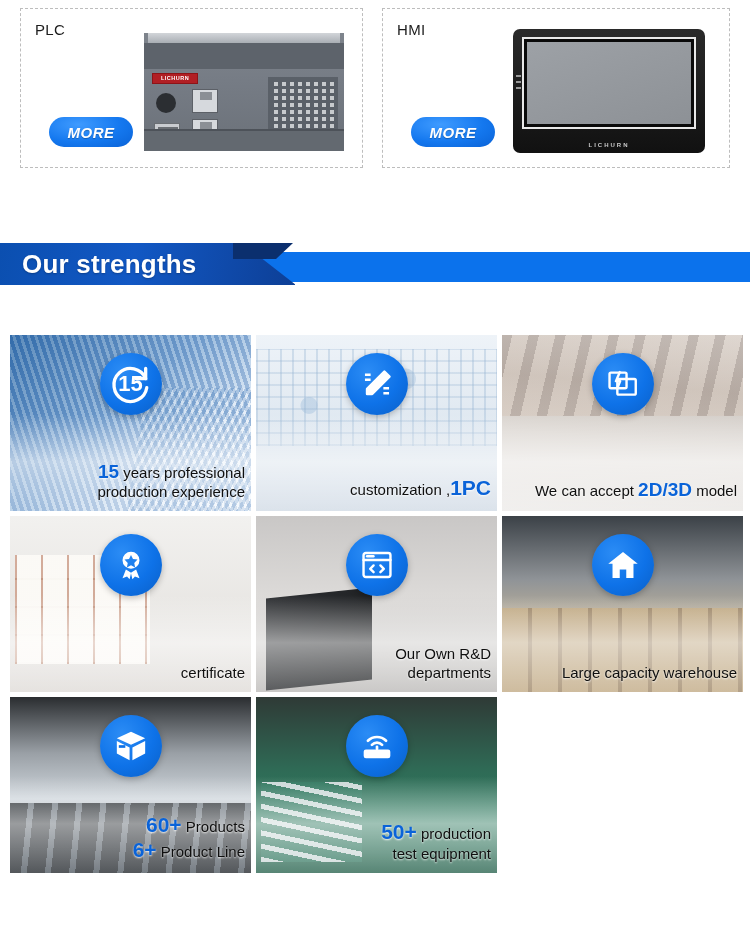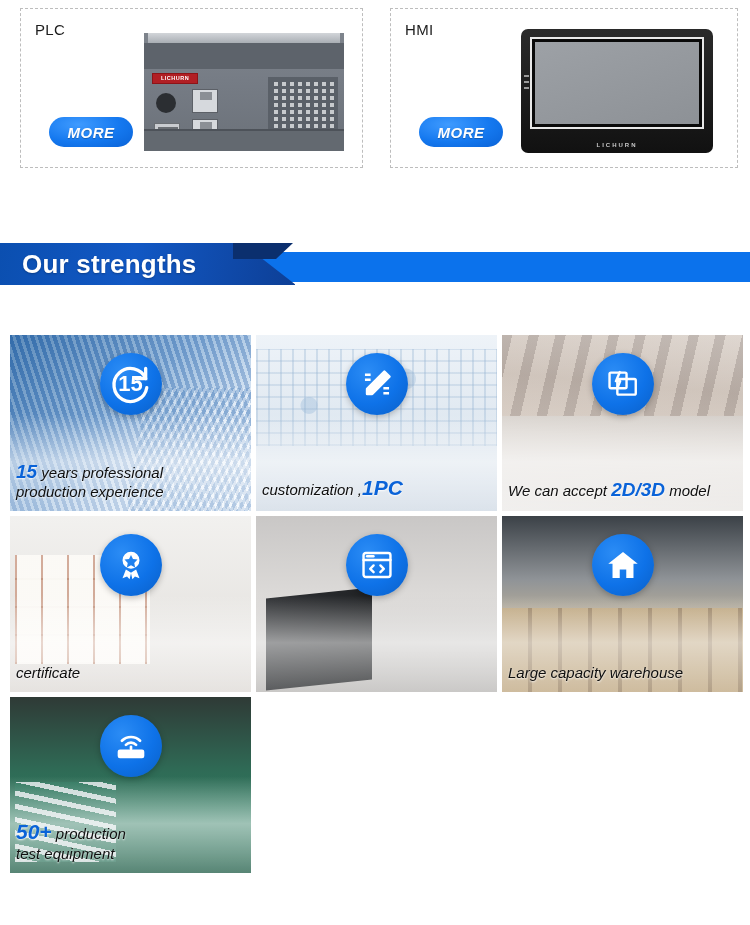--- a/index.html
+++ b/index.html
@@ -9,21 +9,21 @@
     font-family:"Liberation Sans", sans-serif;
   }
 
   
   .product-row{ position:absolute; left:0; top:0; width:623px; height:180px; }
   .product-card{
     position:absolute; top:8px; height:160px;
     border:1px dashed #bdbdbd; background:#fff;
   }
   #card-plc{ left:20px; width:343px; }
-  #card-hmi{ left:390px; width:348px; }
+  #card-hmi{ left:382px; width:348px; }
   .card-title{
     position:absolute; left:14px; top:12px;
     font-size:15px; color:#1c1c1c; letter-spacing:.3px;
   }
   .more-btn{
     position:absolute; left:28px; bottom:20px;
     width:84px; height:30px; border-radius:15px;
     background:radial-gradient(ellipse at 35% 25%, #3f9bff 0%, #1478ef 55%, #0a62d6 100%);
     color:#fff; font-size:15px; font-style:italic; font-weight:bold;
     display:flex; align-items:center; justify-content:center;
@@ -86,24 +86,23 @@
   .badge{
     position:absolute; left:50%; transform:translateX(-50%); top:18px;
     width:62px; height:62px; border-radius:50%;
     background:radial-gradient(circle at 35% 30%,#2b8cf5 0%,#0e72e8 55%,#0a5fc7 100%);
     display:flex; align-items:center; justify-content:center;
     box-shadow:0 2px 6px rgba(0,0,0,.25);
   }
   .badge svg{ width:34px; height:34px; display:block; }
   .badge .num{ color:#fff; font-size:22px; font-weight:bold; }
   .caption{
-    position:absolute; left:6px; right:6px; bottom:10px; text-align:left;
+    position:absolute; left:6px; right:6px; bottom:10px; text-align:right;
     color:#0f0f0f; font-size:15px; line-height:1.22; font-weight:500;
     text-shadow:0 1px 2px rgba(255,255,255,.9);
-    font-style:italic;
   }
   .caption .hl{ color:#0a63d8; font-weight:bold; font-size:19px; }
   .caption .hl2{ color:#0a63d8; font-weight:bold; font-size:21px; }
   .caption .big{ display:block; }
 
   
   .bg-sky{ background:
      repeating-linear-gradient(72deg, rgba(255,255,255,.22) 0 3px, rgba(60,110,175,.30) 3px 7px) ,
      linear-gradient(140deg,#2f6ba8 0%,#7fa9d4 42%,#cfe0f2 70%,#e9f2fb 100%); }
   .bg-sky:after{ content:""; position:absolute; right:-10%; bottom:-10%; width:58%; height:80%;
@@ -316,31 +315,50 @@
       <div class="bg bg-office"></div>
       <div class="shade"></div>
       <div class="badge">
         <svg viewBox="0 0 24 24" fill="none" stroke="#fff" stroke-width="1.7" stroke-linecap="round" stroke-linejoin="round">
           <rect x="2.5" y="3.5" width="19" height="17" rx="1.6"></rect>
           <path d="M2.5 8.5h19"></path>
           <path d="M5 5.8h4.5"></path>
           <path d="M9.6 12.3 7.2 14.7l2.4 2.4M14.4 12.3l2.4 2.4-2.4 2.4"></path>
         </svg>
       </div>
+      <div class="caption">
+        <span class="big"><span>Our Own R&amp;D</span></span>
+        <span class="big"><span>departments</span></span>
+      </div>
     </div>
     <div class="cell">
       <div class="bg bg-ware"></div>
       <div class="shade"></div>
       <div class="badge">
         <svg viewBox="0 0 24 24" fill="#fff">
           <path d="M12 2.8 1.6 11.2h3v10h5.1v-6h4.6v6h5.1v-10h3z"></path>
         </svg>
       </div>
       <div class="caption">
         <span class="big"><span>Large capacity warehouse</span></span>
+      </div>
+    </div>
+    <div class="cell">
+      <div class="bg bg-floor"></div>
+      <div class="shade"></div>
+      <div class="badge">
+        <svg viewBox="0 0 24 24" fill="#fff">
+          <path d="M12 2 22 6.6 12 11.2 2 6.6z"></path>
+          <path d="M2 8.4v8.9L11 22v-9zM22 8.4v8.9L13 22v-9z"></path>
+          <rect x="3.4" y="11.4" width="4.6" height="1.9" fill="#0e72e8"></rect>
+        </svg>
+      </div>
+      <div class="caption">
+        <span class="big"><span class="hl2">60+</span><span> Products</span></span>
+        <span class="big"><span class="hl2">6+</span><span> Product Line</span></span>
       </div>
     </div>
     <div class="cell">
       <div class="bg bg-bench"></div>
       <div class="shade"></div>
       <div class="badge">
         <svg viewBox="0 0 24 24" fill="none" stroke="#fff" stroke-width="1.9" stroke-linecap="round">
           <path d="M5.6 8.3a9 9 0 0 1 12.8 0"></path>
           <path d="M8.4 11.2a5 5 0 0 1 7.2 0"></path>
           <rect x="2.6" y="14.4" width="18.8" height="6.2" rx="1.6" fill="#fff" stroke="none"></rect>

